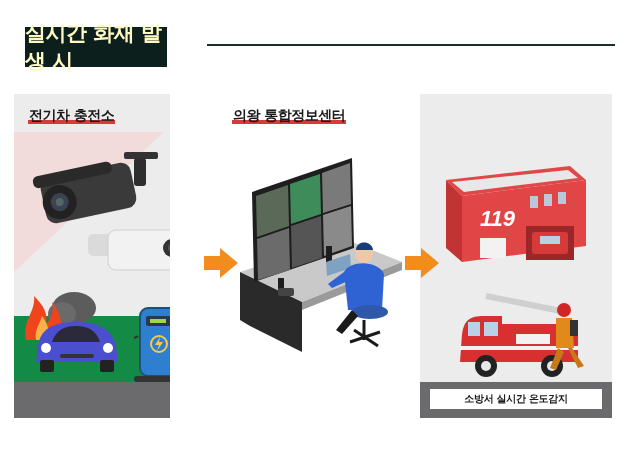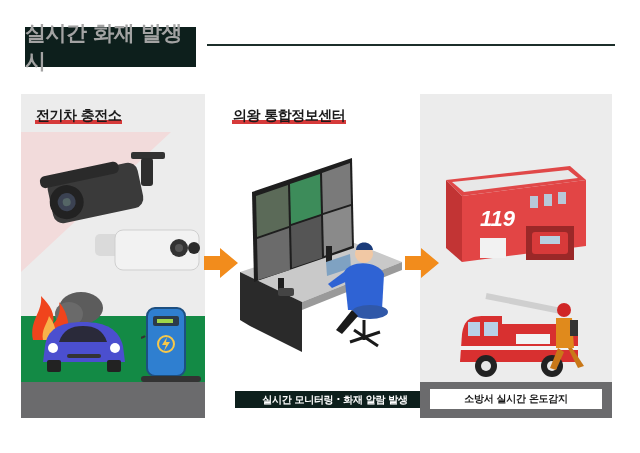--- a/index.html
+++ b/index.html
@@ -1,32 +1,32 @@
 <!DOCTYPE html>
 <html><head>
 <meta charset="utf-8">
 <style>
   * { box-sizing: border-box; margin: 0; padding: 0; }
   html, body { width: 640px; height: 453px; background: #ffffff; overflow: hidden; }
   body { position: relative; font-family: "DejaVu Sans", "Liberation Sans", sans-serif; }
 
   .title-box {
-    position: absolute; left: 25px; top: 27px; width: 171px; height: 40px;
-    background: #0d1f1c; color: #a3a3a3;
+    position: absolute; left: 25px; top: 27px; width: 142px; height: 40px;
+    background: #0d1f1c; color: #fef9c3;
     font-size: 21px; font-weight: bold; letter-spacing: -0.5px;
     display: flex; align-items: center; justify-content: center;
   }
   .title-rule {
     position: absolute; left: 207px; top: 44px; width: 408px; height: 2px;
     background: #1c2e2a;
   }
 
   .panel { position: absolute; top: 94px; height: 324px; overflow: hidden; }
   .panel-gray { background: #ececec; }
-  .panel-left { left: 21px; width: 184px; padding-left: 8px; }
+  .panel-left { left: 14px; width: 156px; padding-left: 8px; }
   .panel-mid { left: 218px; width: 234px; background: #ffffff; }
   .panel-right { left: 420px; width: 192px; }
 
   .panel-heading {
     position: absolute; left: 14px; top: 12px;
     font-size: 14px; font-weight: bold; color: #1a1a1a; letter-spacing: -0.5px;
     padding: 0 1px;
     background: linear-gradient(to top, #d63a3a 0, #d63a3a 4px, transparent 4px);
     line-height: 18px;
   }
@@ -136,21 +136,20 @@
     <rect x="46" y="136" width="16" height="8" rx="2" fill="#444"></rect>
 
     <circle cx="132" cy="102" r="9" fill="#f1c8a4"></circle>
     <path d="M124 98 C124 88 140 88 141 98 Z" fill="#1a3b7a"></path>
     <path d="M112 120 C118 108 146 108 152 122 L150 158 L116 158 Z" fill="#2f63d4"></path>
     <path d="M112 120 L96 132 L100 136 L118 128 Z" fill="#2f63d4"></path>
     <ellipse cx="138" cy="160" rx="18" ry="7" fill="#3058a8"></ellipse>
     <path d="M120 158 L104 178 L110 182 L126 164 Z" fill="#1a1a1a"></path>
     <path d="M132 168 L132 188 M118 190 L148 180 M122 178 L146 194" stroke="#1a1a1a" stroke-width="3"></path>
   </svg>
-  <div class="caption caption-dark">실시간 모니터링 · 화재 알람 발생</div>
 </div>
 
 <div class="panel panel-gray panel-right">
   <svg style="position:absolute;left:20px;top:66px" width="150" height="110" viewBox="0 0 150 110">
     <polygon points="6,20 130,6 146,20 22,36" fill="#e04848"></polygon>
     <polygon points="12,22 128,10 138,18 24,32" fill="#e8e8e8"></polygon>
     <polygon points="6,20 22,36 22,102 6,88" fill="#c23434"></polygon>
     <polygon points="22,36 146,20 146,86 22,102" fill="#e24545"></polygon>
     <text x="40" y="66" font-family="Liberation Sans, sans-serif" font-style="italic" font-weight="bold" font-size="22" fill="#ffffff">119</text>
     <rect x="90" y="36" width="8" height="12" fill="#b8c8d8"></rect>

